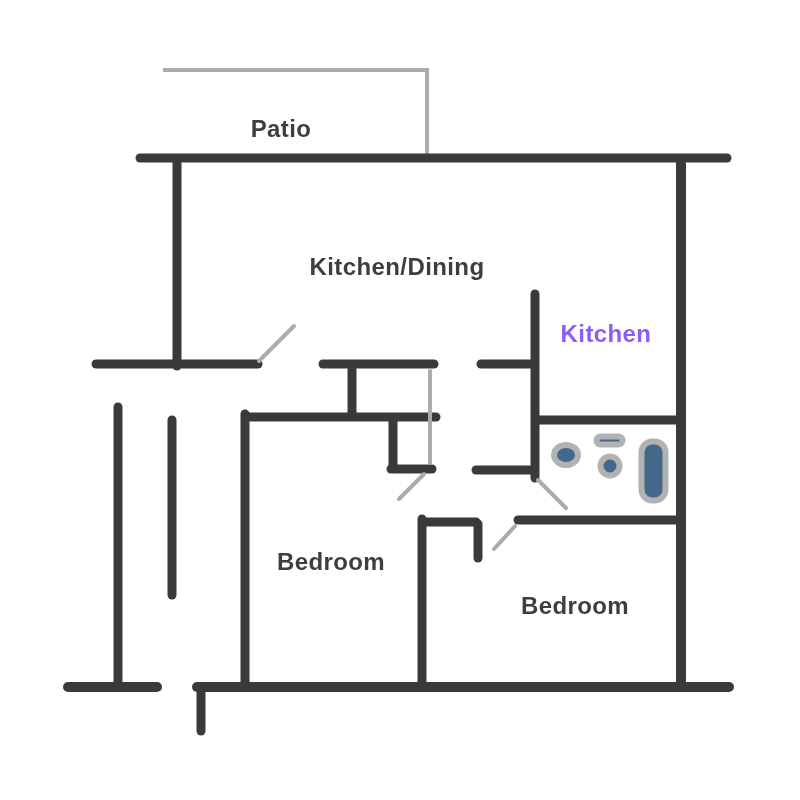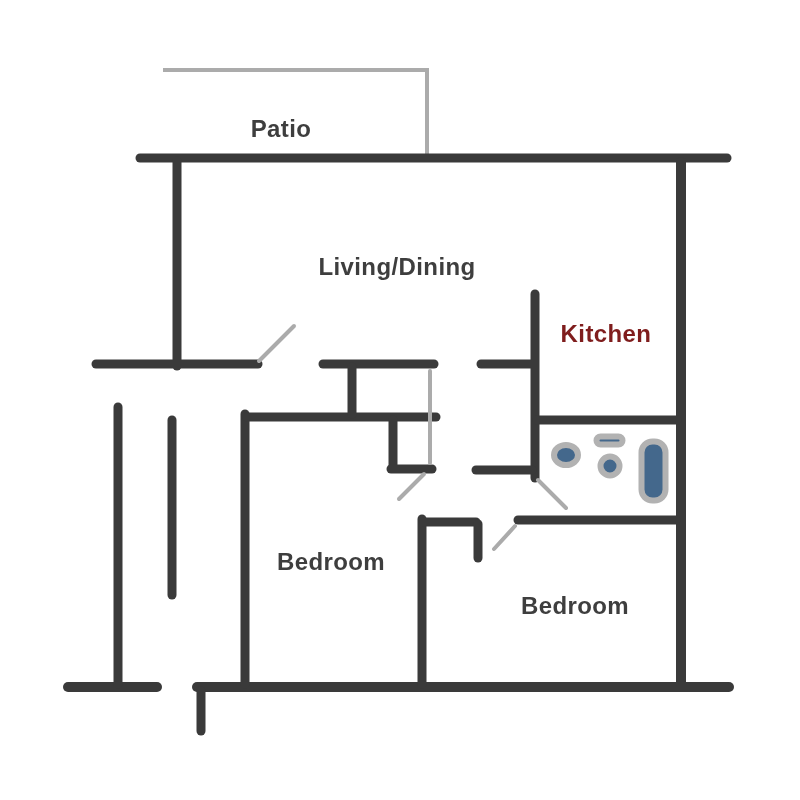--- a/index.html
+++ b/index.html
@@ -63,24 +63,24 @@
       <rect x="596.5" y="436.5" width="26" height="8" rx="4" fill="#44688c" stroke="#b2b2b2" stroke-width="6"></rect>
       <circle cx="610" cy="466" r="9.5" fill="#44688c" stroke="#b2b2b2" stroke-width="6"></circle>
       <rect x="641.5" y="441.5" width="24" height="59" rx="11" fill="#44688c" stroke="#b2b2b2" stroke-width="6"></rect>
     </svg>
 
   <div class="room-label" style="left: 281px; top: 128px; color: rgb(62, 62, 62);">
     <div>Patio</div>
   </div>
 
   <div class="room-label" style="left: 397px; top: 266px; color: rgb(62, 62, 62);">
-    <div>Living/Dining</div>
+    <div>Kitchen/Dining</div>
   </div>
 
-  <div class="room-label" style="left: 606px; top: 333px; color: #7f1d1d;">
+  <div class="room-label" style="left: 606px; top: 333px; color: #8b5cf6;">
     <div>Kitchen</div>
   </div>
 
   <div class="room-label" style="left: 331px; top: 561px; color: rgb(62, 62, 62);">
     <div>Bedroom</div>
   </div>
 
   <div class="room-label" style="left: 575px; top: 605px; color: rgb(62, 62, 62);">
     <div>Bedroom</div>
   </div>

